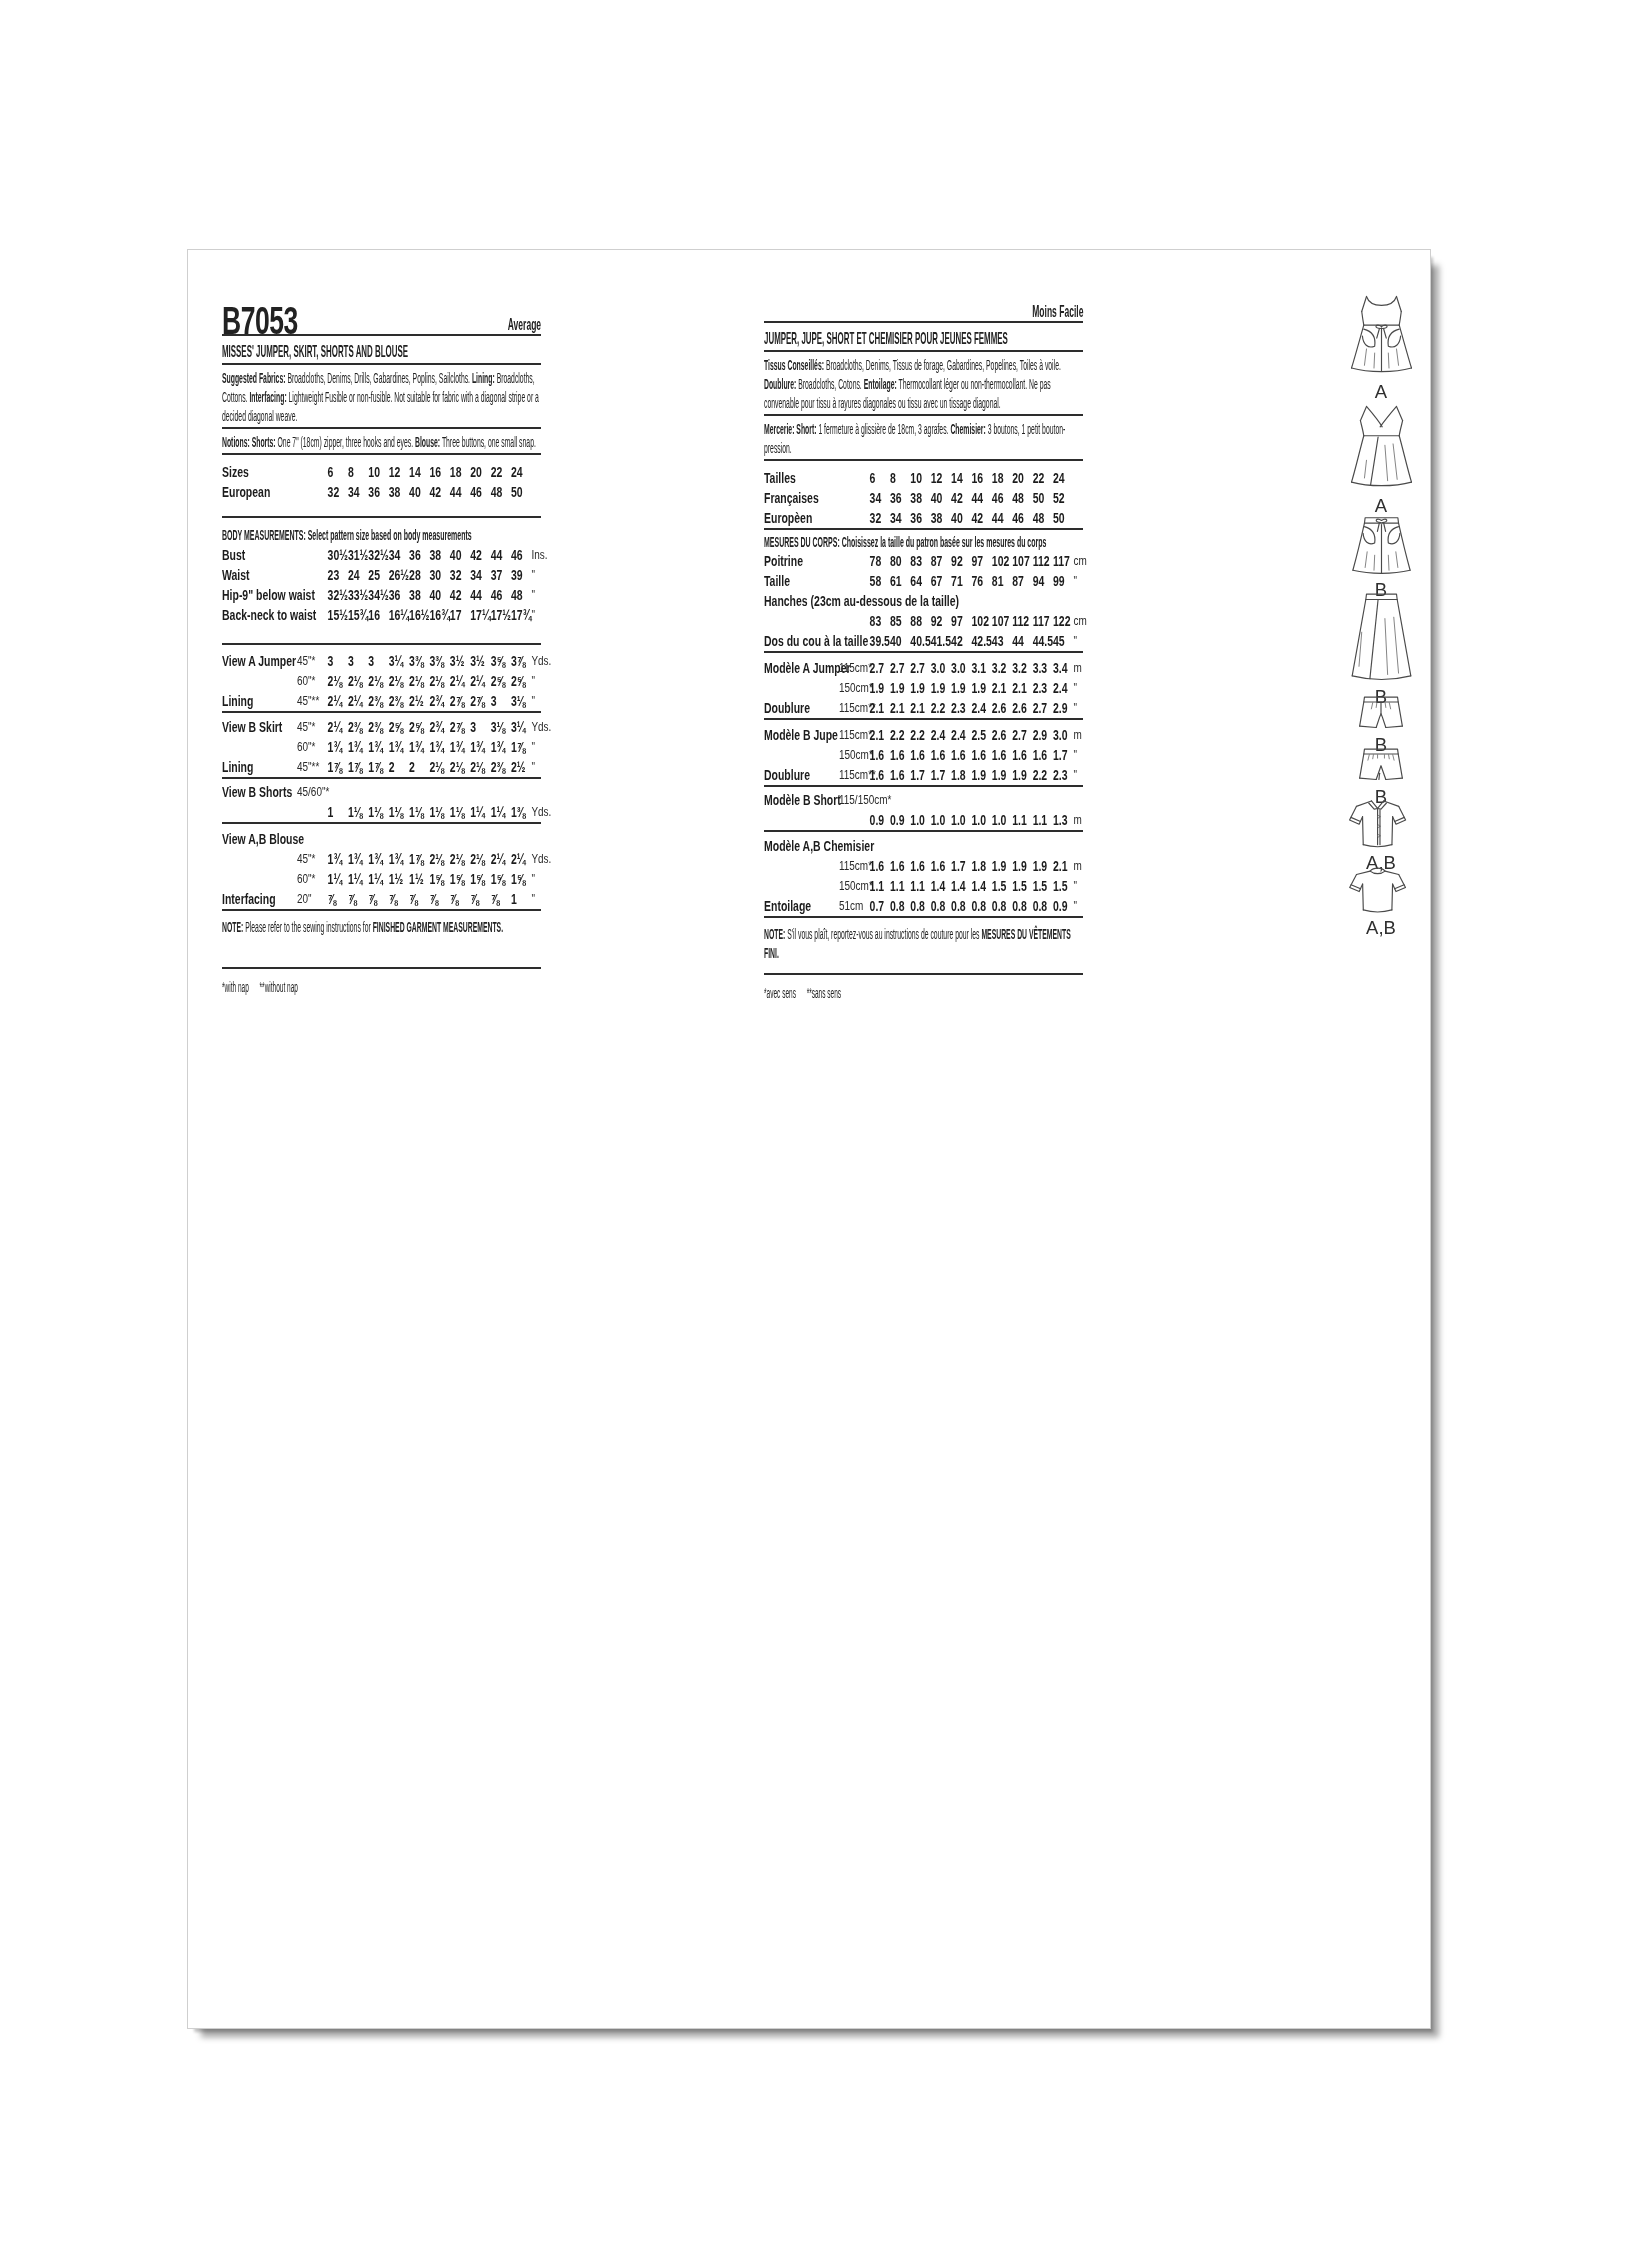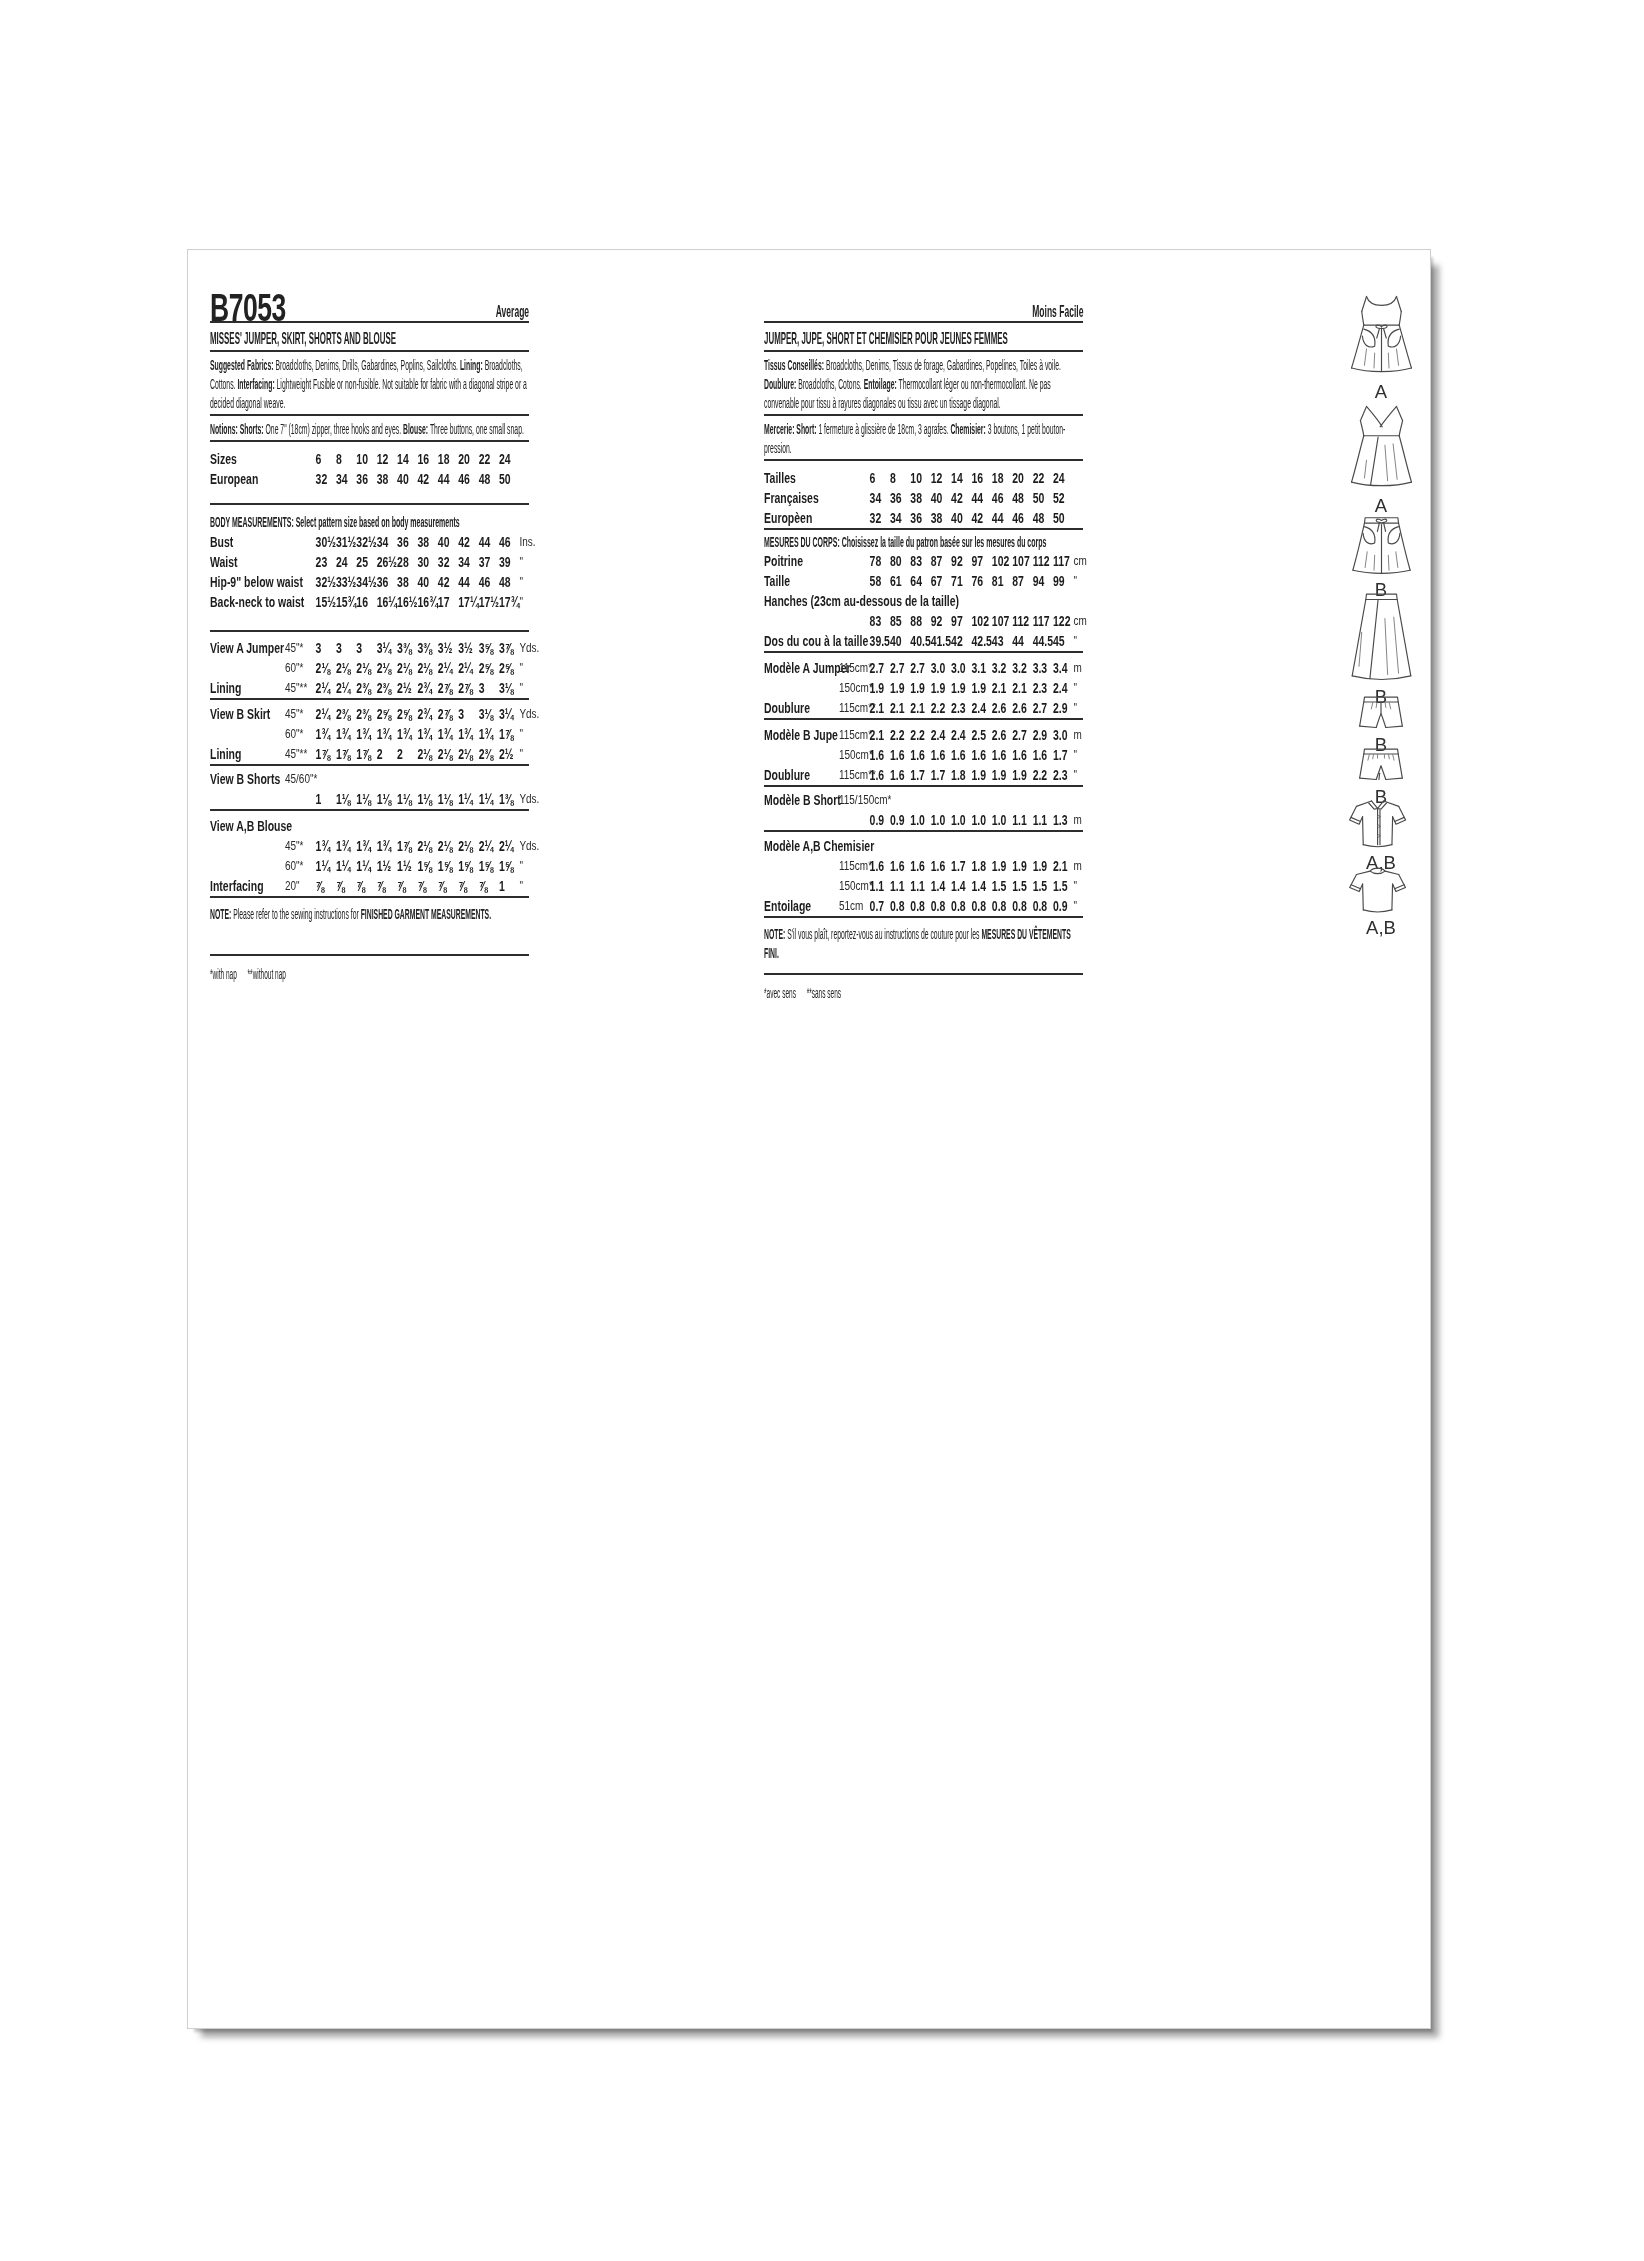--- a/index.html
+++ b/index.html
@@ -7,21 +7,21 @@
     width:1645px;height:2261px;background:#ffffff;position:relative;
     font-family:"Liberation Sans",sans-serif;color:#1e1e1e;
     -webkit-font-smoothing:antialiased;
   }
   .sheet{
     position:absolute;left:187px;top:249px;width:1242px;height:1778px;
     background:#ffffff;border:1.4px solid #cfcfcf;
     box-shadow:11px 12.3px 6.2px -3.4px rgba(0,0,0,0.34), 4.8px 6.2px 2.7px -2.1px rgba(0,0,0,0.22);
   }
   .col{position:absolute;top:41px;width:319px;}
-  .col-en{left:22px;}
+  .col-en{left:34px;margin-top:13px;}
   .col-fr{left:576px;}
 
   
   .hdr{position:relative;height:30px;}
   .code{
     position:absolute;left:0;bottom:-2.7px;font-size:39px;font-weight:700;line-height:33px;
     letter-spacing:-0.7px;transform:scaleX(0.68);transform-origin:0 100%;white-space:nowrap;color:#222;
   }
   .diff{
     position:absolute;right:0;bottom:1.4px;font-size:16.4px;font-weight:700;line-height:16.4px;

